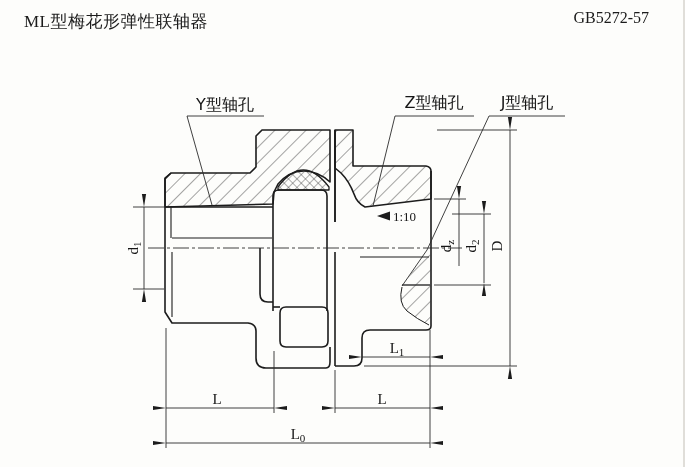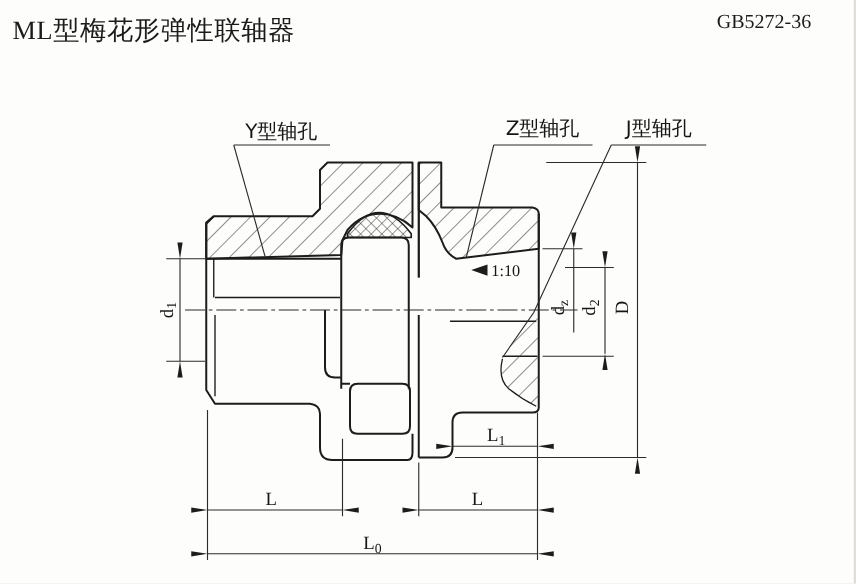--- a/index.html
+++ b/index.html
@@ -1,34 +1,34 @@
 <!DOCTYPE html>
 <html><head>
 <meta charset="utf-8">
 <style>
   html,body{margin:0;padding:0;background:#e8e8e8;}
   .page{position:relative;width:685px;height:467px;background:#fdfdfb;overflow:hidden;
         font-family:"Liberation Serif","DejaVu Serif",serif;}
   .edge{position:absolute;right:0;top:0;width:2px;height:100%;background:#e0ded9;}
-  .title{position:absolute;left:10px;top:10px;font-size:21px;color:#1b1b1b;letter-spacing:.5px;}
+  .title{position:absolute;left:24px;top:10px;font-size:17px;color:#1b1b1b;letter-spacing:.5px;}
   .std{position:absolute;right:36px;top:9px;font-size:16px;color:#1b1b1b;}
   svg{position:absolute;left:0;top:0;}
   svg text{fill:#161616;}
   .callout{font-size:16px;font-family:"DejaVu Sans","Liberation Sans",sans-serif;}
   .dimtext{font-size:15px;}
   .sub{font-size:11px;}
   .taper-num{font-size:13px;}
 </style>
 </head>
 <body>
 
 <div class="page">
   <div class="edge"></div>
   <div class="title">ML型梅花形弹性联轴器</div>
-  <div class="std">GB5272-36</div>
+  <div class="std">GB5272-57</div>
 
   <svg width="685" height="467" viewBox="0 0 685 467">
     <defs>
       <pattern id="h1" width="11" height="11" patternUnits="userSpaceOnUse" patternTransform="rotate(45)">
         <line x1="0" y1="0" x2="0" y2="11" stroke="#343434" stroke-width="0.9"></line>
       </pattern>
       <pattern id="hx" width="6" height="6" patternUnits="userSpaceOnUse" patternTransform="rotate(45)">
         <line x1="0" y1="0" x2="0" y2="6" stroke="#343434" stroke-width="0.8"></line>
         <line x1="0" y1="0" x2="6" y2="0" stroke="#343434" stroke-width="0.8"></line>
       </pattern>

